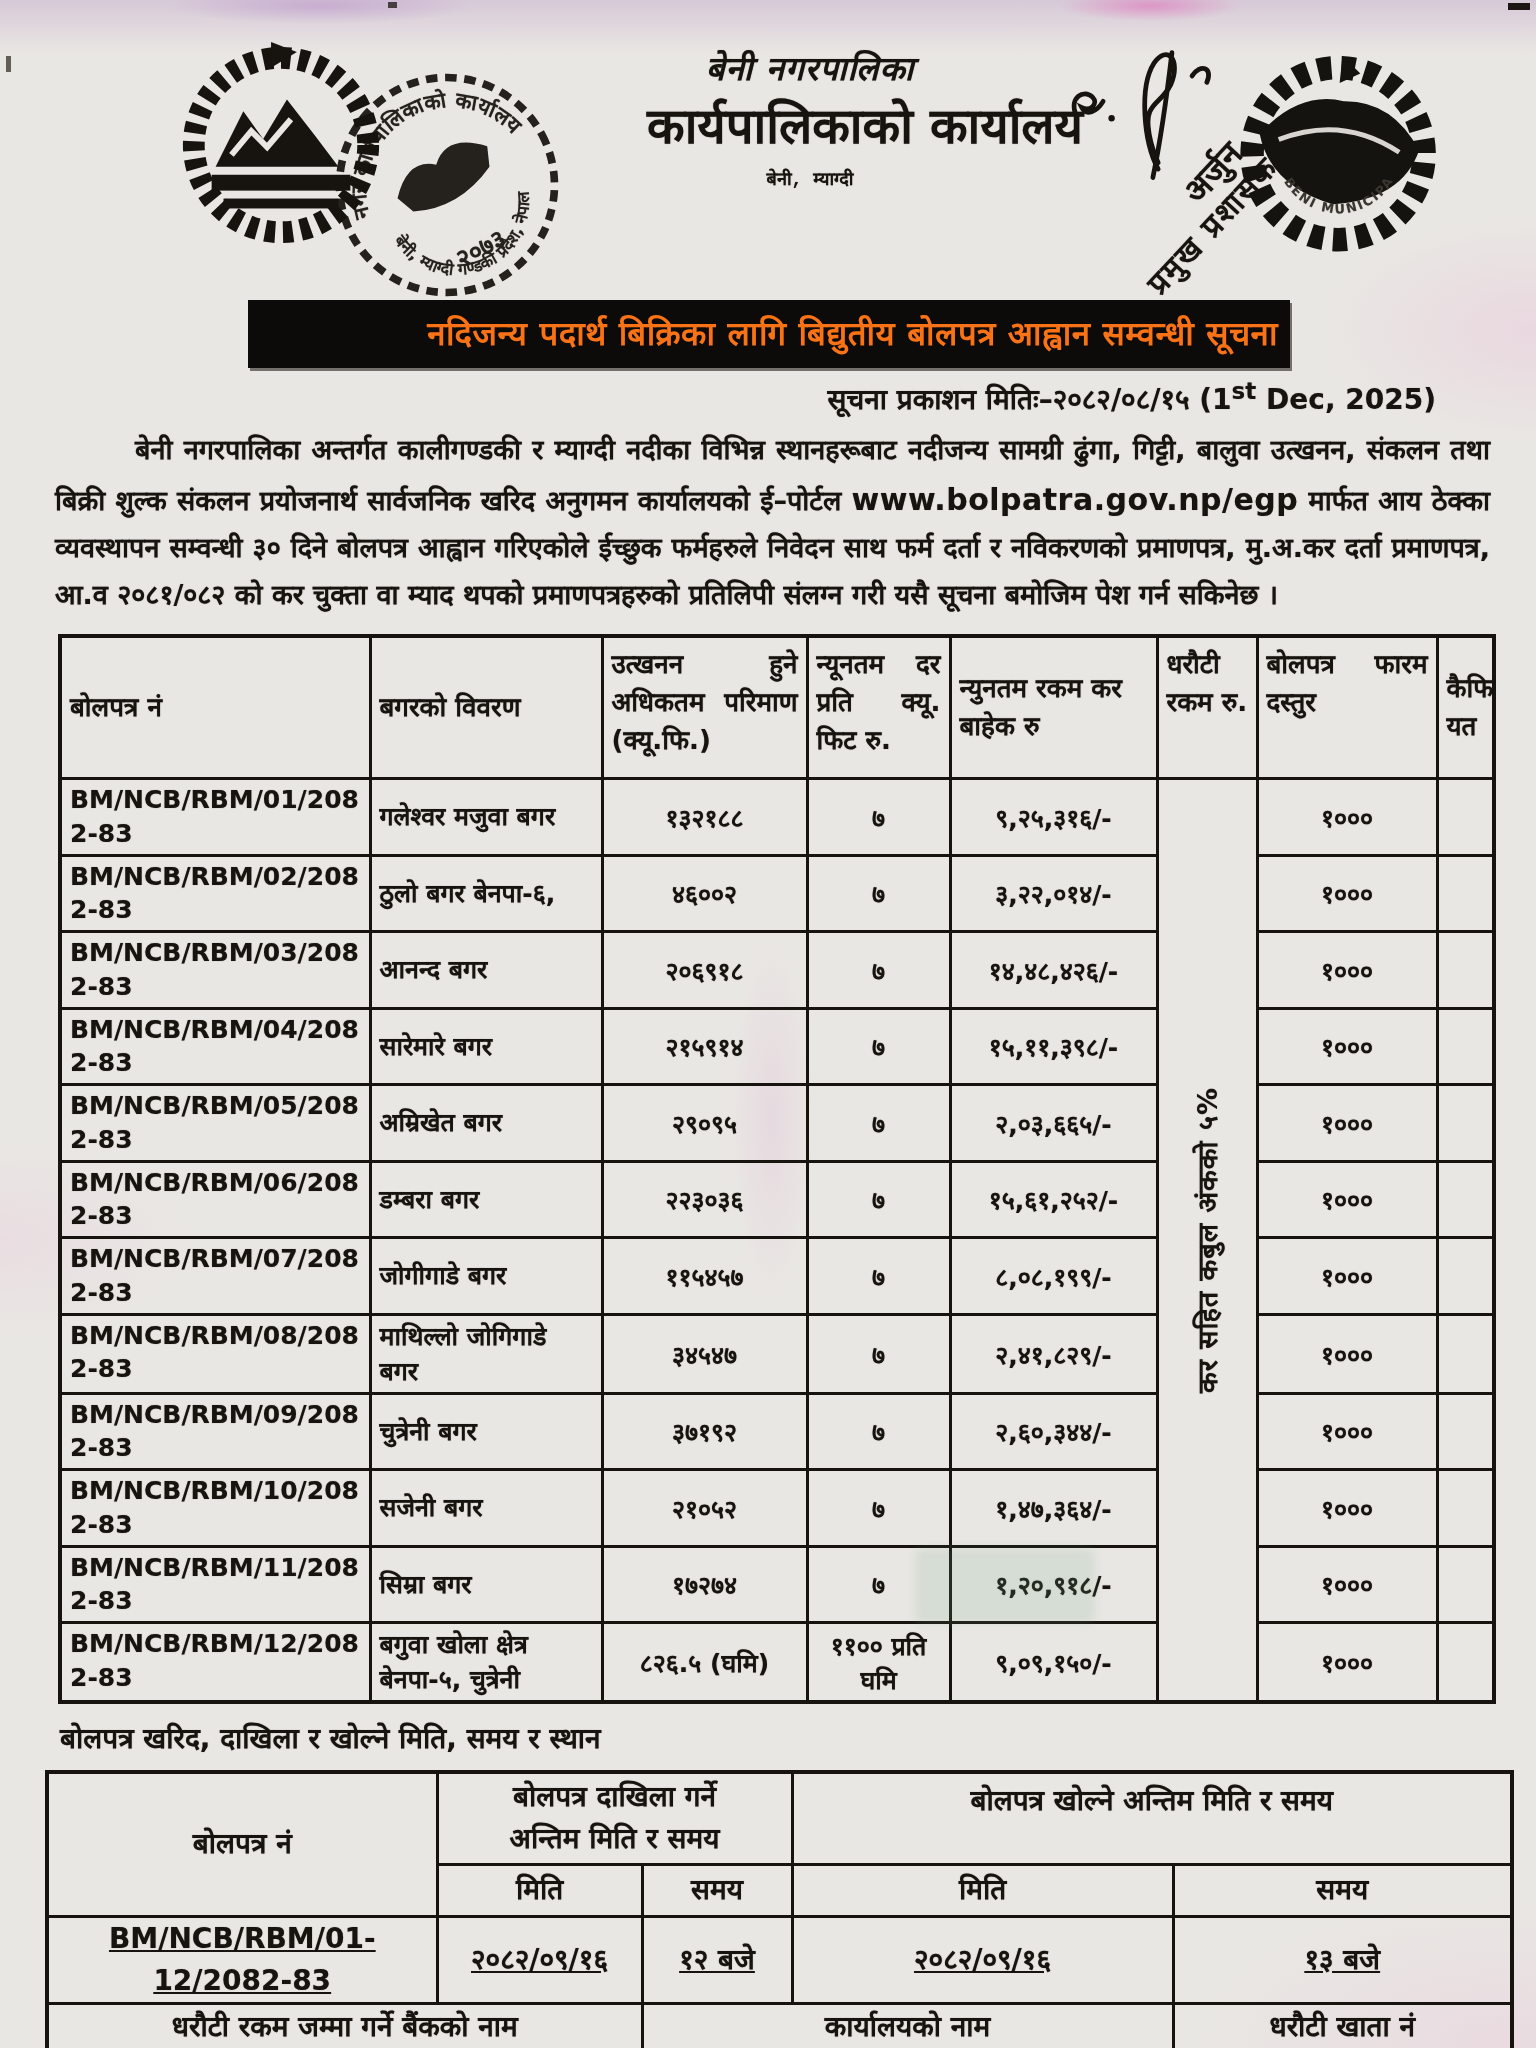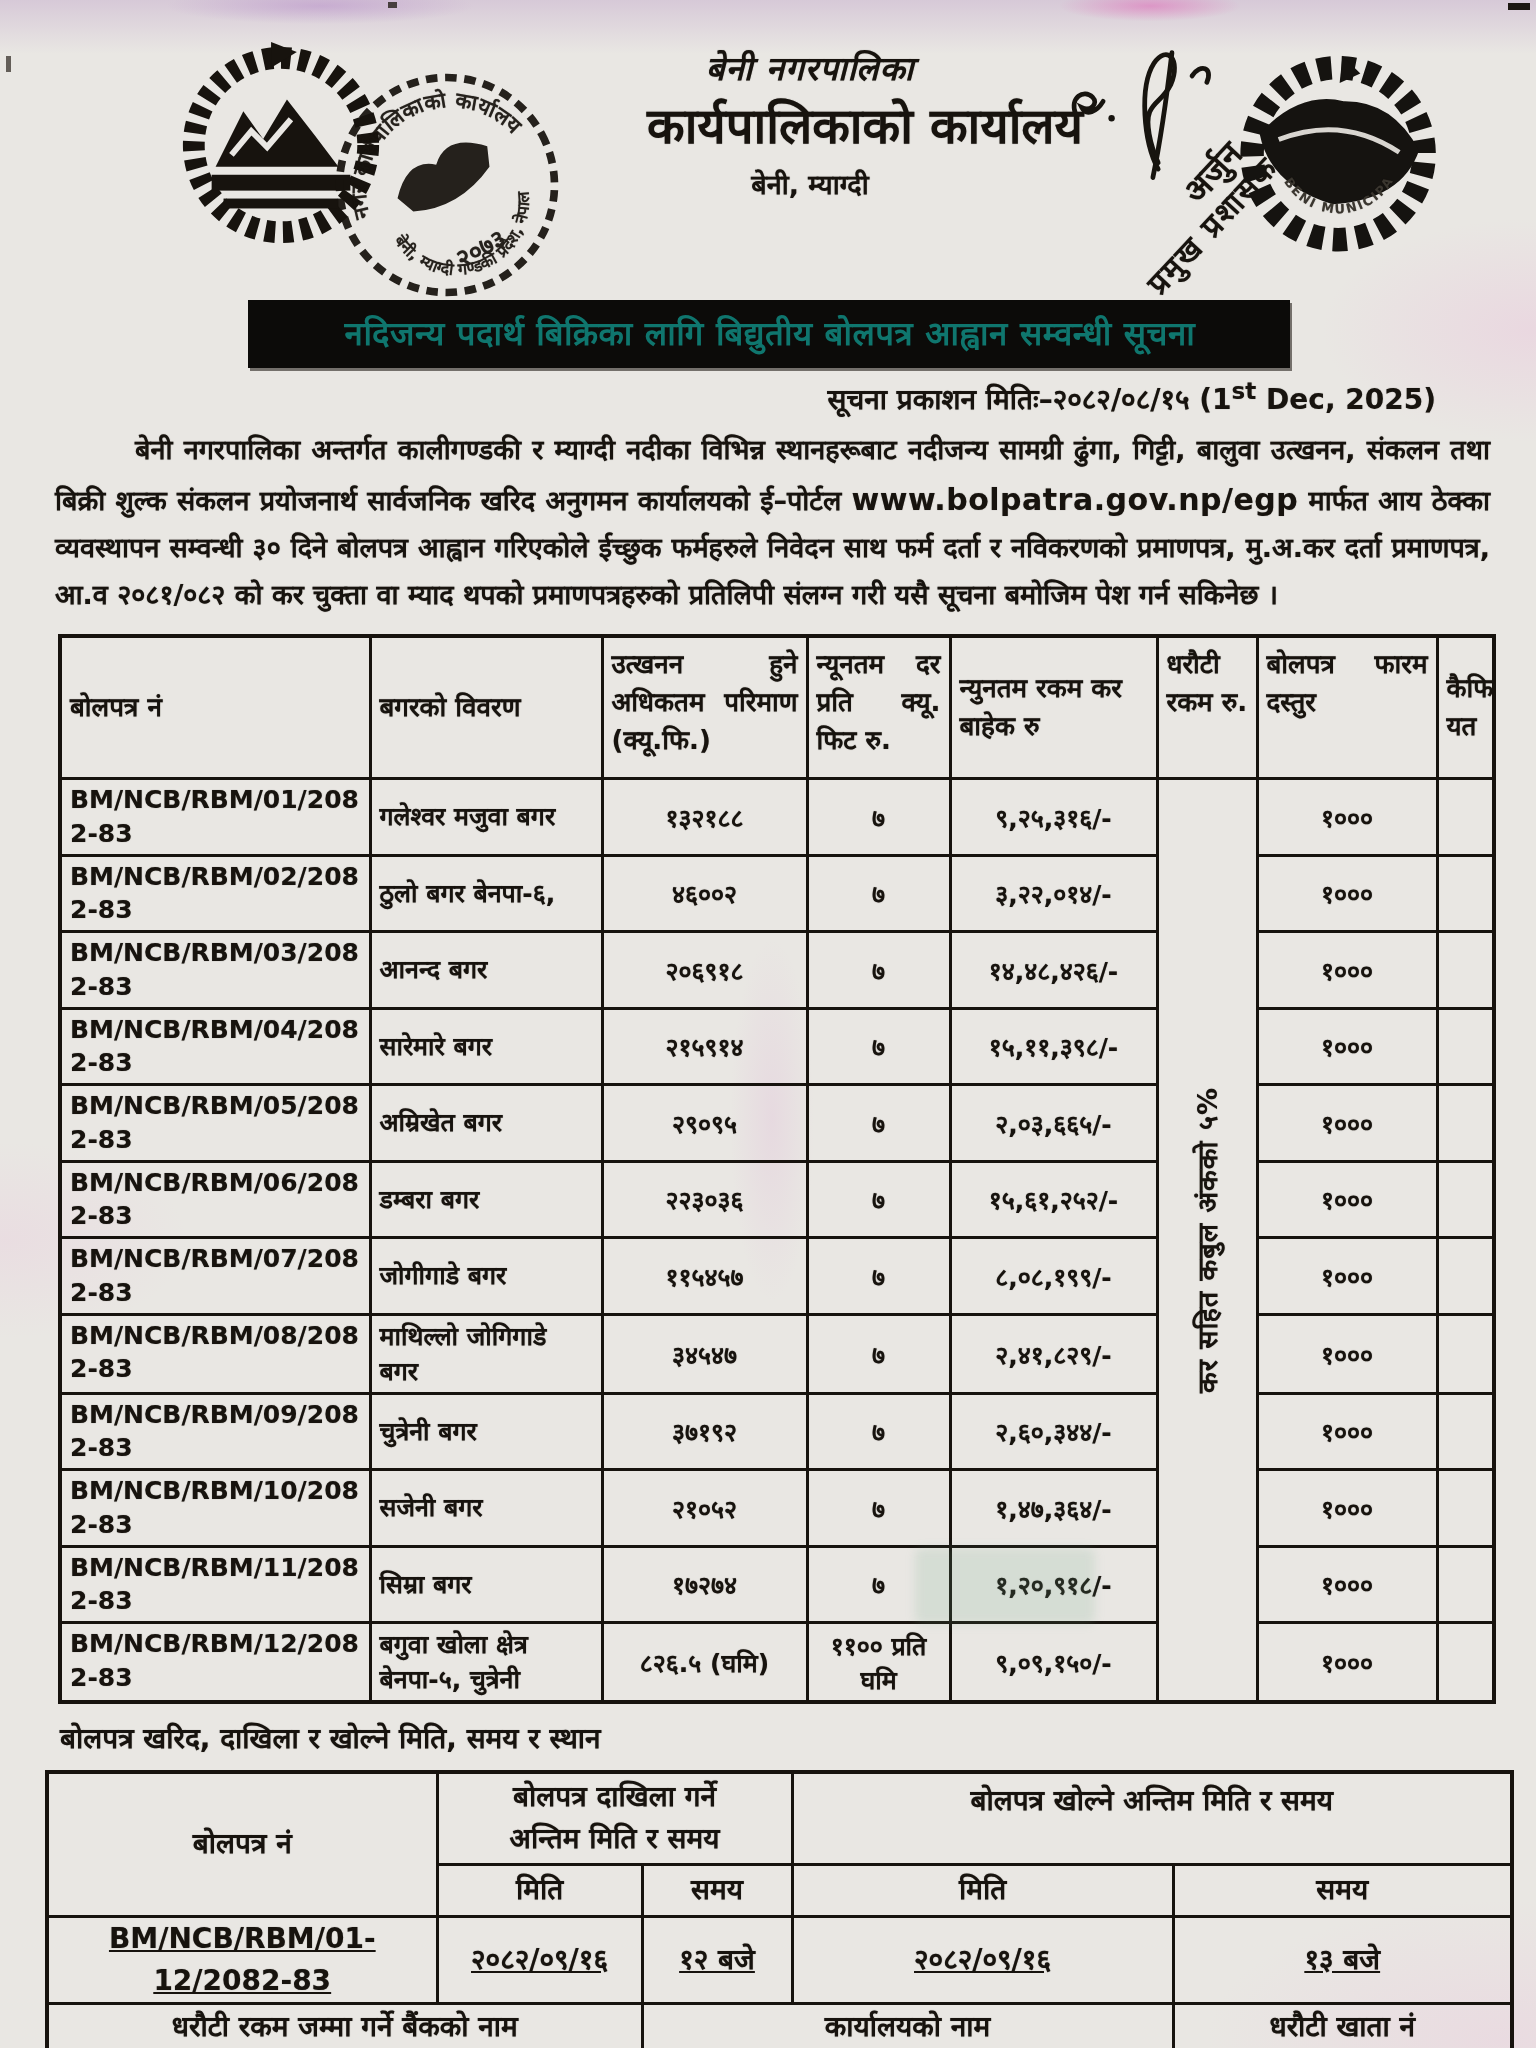--- a/index.html
+++ b/index.html
@@ -21,30 +21,30 @@
       var(--paper);
     text-shadow:0 0 1px rgba(25,18,10,.45);
   }
   
   .header{position:relative;height:292px;}
   .emblem-left{position:absolute;left:172px;top:40px;width:218px;height:218px;}
   .stamp-center{position:absolute;left:328px;top:66px;width:238px;height:238px;transform:rotate(-28deg);opacity:.93;}
   .titles{position:absolute;left:430px;top:52px;width:760px;text-align:center;line-height:1;}
   .t-muni{font-size:33px;letter-spacing:1px;font-style:italic;}
   .t-office{font-size:49px;margin-top:17px;transform:translateX(55px);}
-  .t-addr{font-size:27px;margin-top:20px;}
+  .t-addr{font-size:18px;margin-top:20px;font-family:Liberation Mono, monospace;}
   .sign-block{position:absolute;left:1055px;top:30px;width:470px;height:250px;}
   .signature-svg{position:absolute;left:10px;top:8px;width:180px;height:150px;}
   .admin-stamp{position:absolute;left:58px;top:222px;transform:rotate(-47deg);transform-origin:left top;line-height:1.15;white-space:nowrap;}
   .admin-stamp .l1{font-size:33px;margin-left:92px;display:block;}
   .admin-stamp .l2{font-size:30px;display:block;letter-spacing:2px;}
   .seal-right{position:absolute;left:175px;top:22px;width:215px;height:215px;transform:rotate(6deg);}
   
-  .banner{margin:8px 0 0 248px;width:1016px;background:#0c0b09;color:#0f766e;
-    font-size:33px;padding:10px 12px 13px 14px;text-align:center;letter-spacing:.5px;
+  .banner{margin:8px 0 0 248px;width:1016px;background:#0c0b09;color:#f97316;
+    font-size:33px;padding:10px 12px 13px 14px;text-align:right;letter-spacing:.5px;
     box-shadow:2px 3px 0 rgba(20,15,10,.55);text-shadow:none;}
   .pub-date{margin:10px 100px 0 0;text-align:right;font-size:28px;}
   .pub-date sup{font-size:23px;}
   .body-text{margin:10px 46px 0 55px;font-size:27px;line-height:1.72;text-align:justify;text-indent:80px;}
   .body-text .url{font-size:30px;letter-spacing:.5px;}
   
   table{border-collapse:collapse;table-layout:fixed;}
   .main-table{margin:16px 0 0 58px;width:1434px;border:4px solid var(--ink);}
   .main-table th,.main-table td{border:3px solid var(--ink);padding:3px 8px;font-size:25px;font-weight:bold;}
   .main-table thead th{font-size:26px;height:128px;text-align:left;vertical-align:middle;line-height:1.45;}

